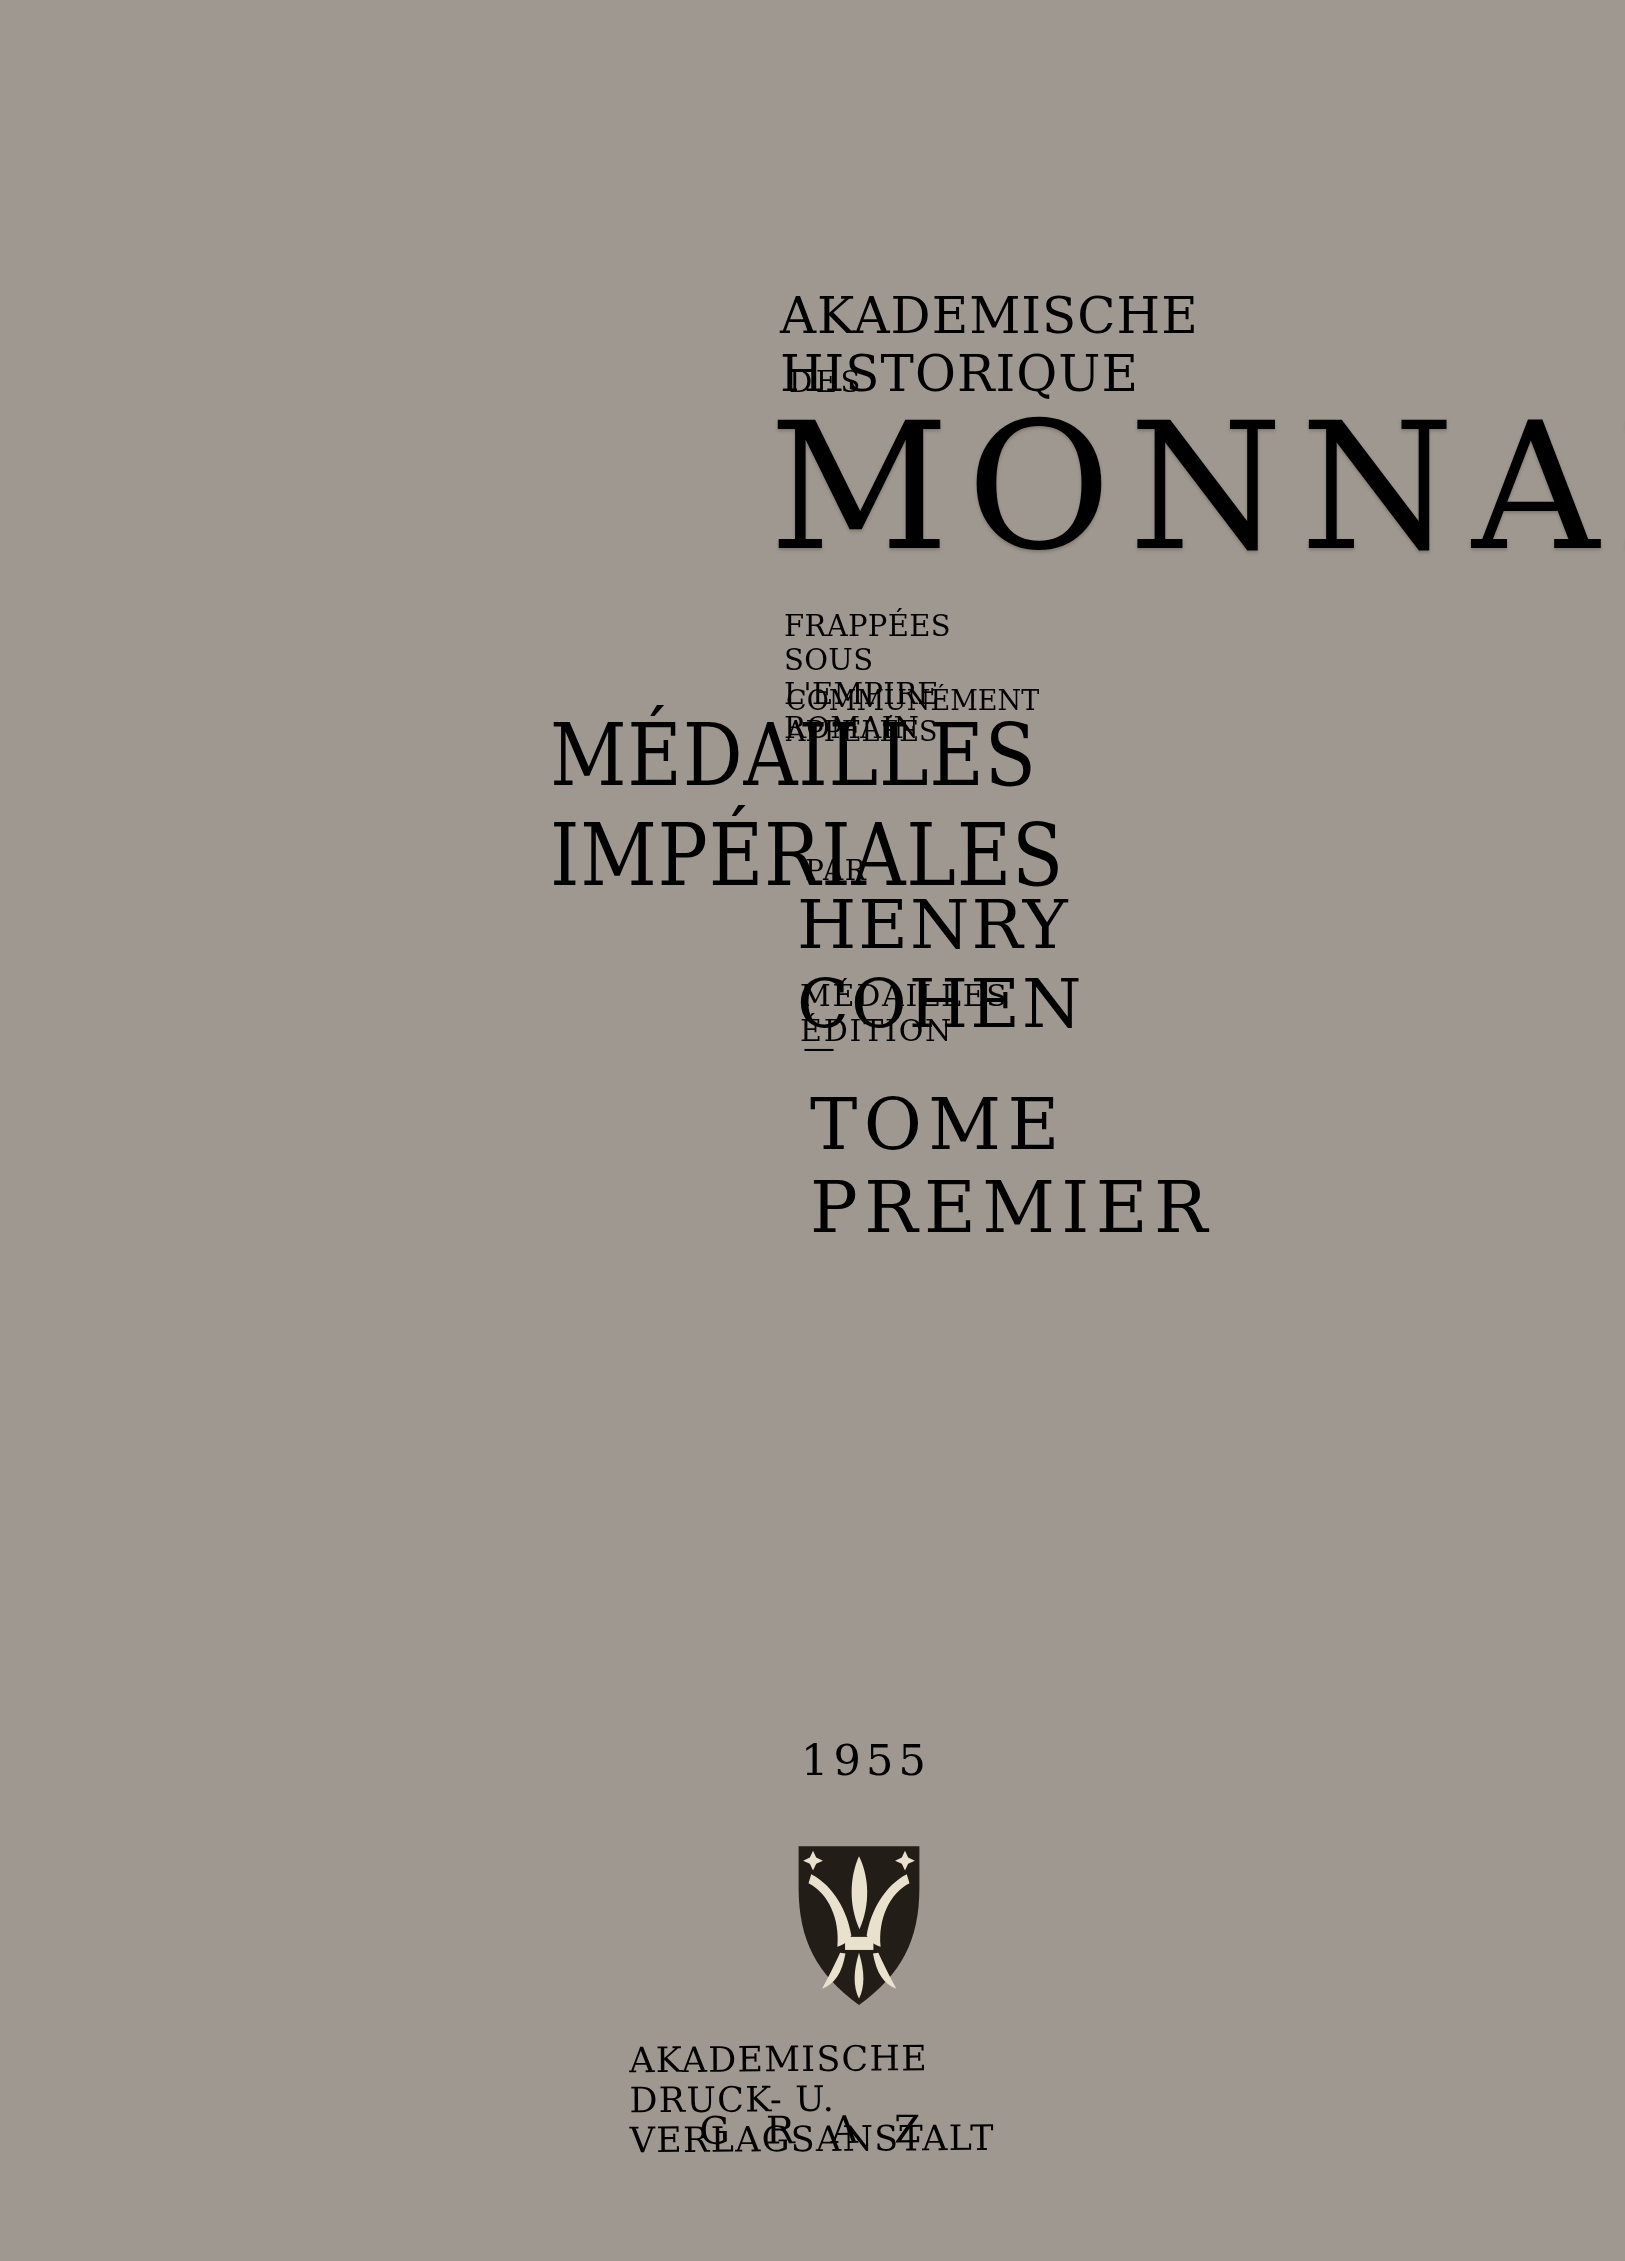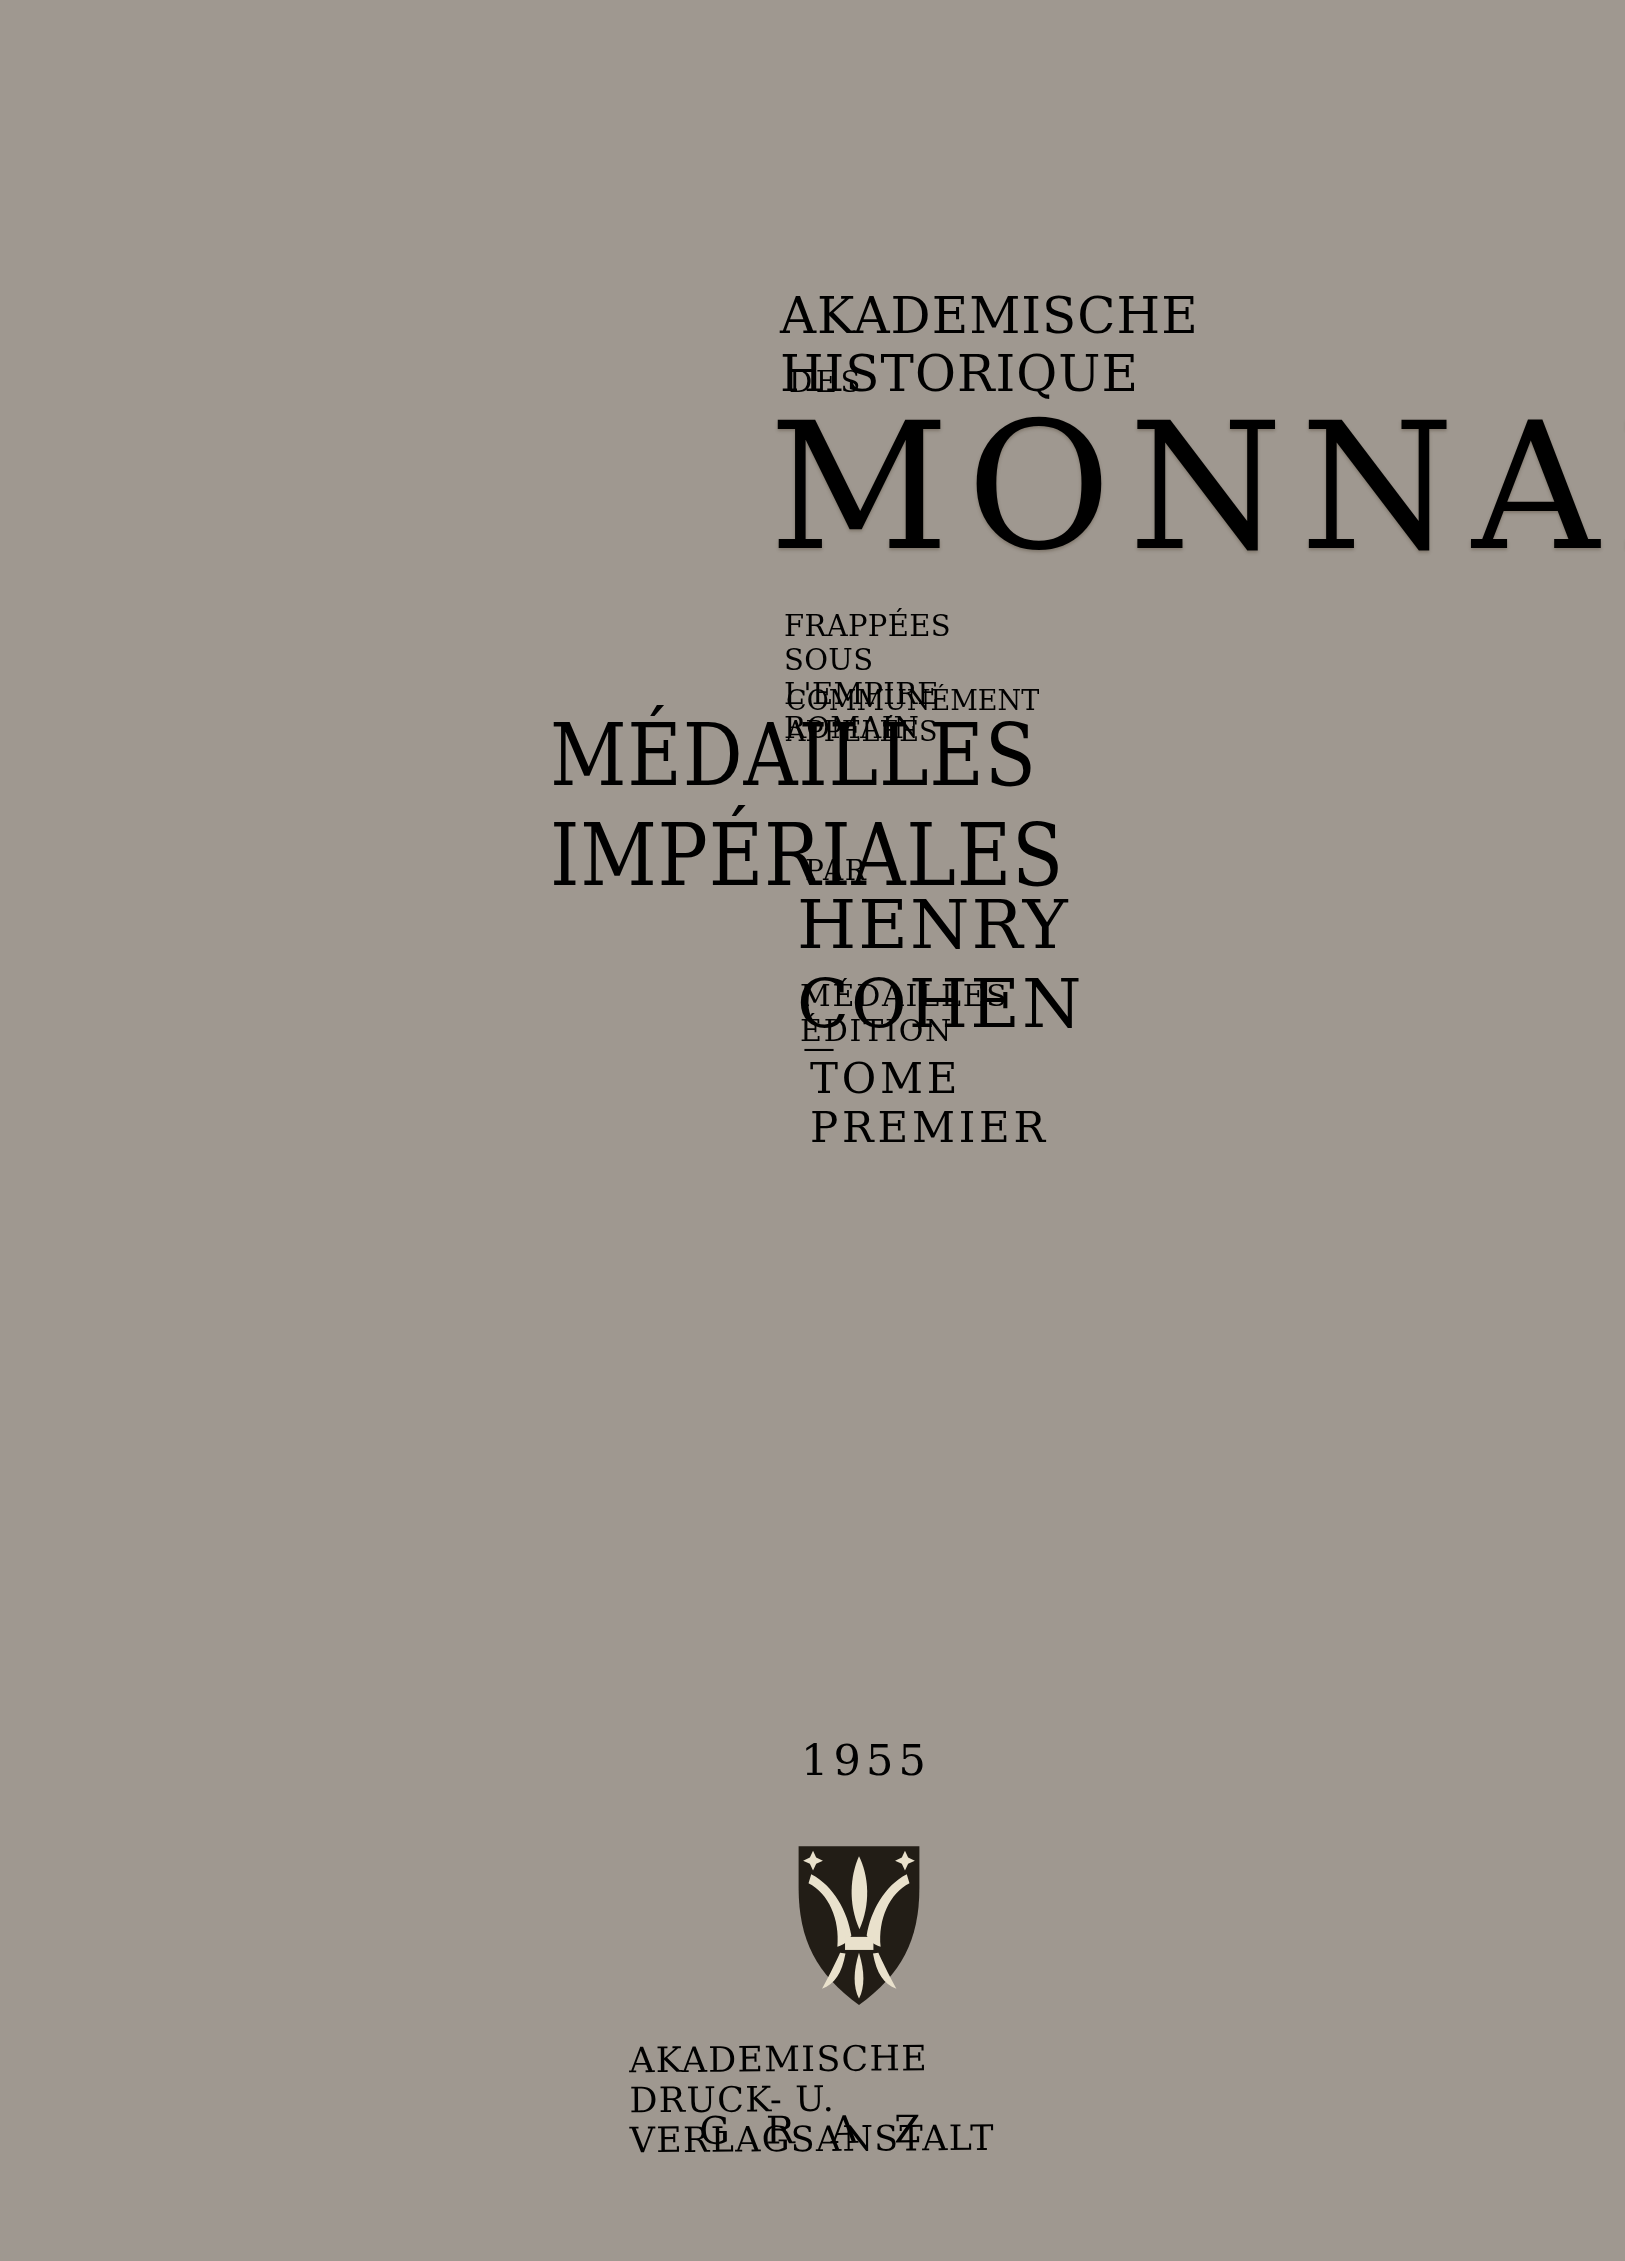--- a/index.html
+++ b/index.html
@@ -92,21 +92,21 @@
   <div class="abs txt" style="left:807px;top:705px;font-size:86px;letter-spacing:.01em;transform:translateX(-50%) scaleX(.87)">MÉDAILLES IMPÉRIALES</div>
 
   <div class="abs txt" style="left:805px;top:854px;font-size:28px;letter-spacing:.06em">PAR</div>
 
   <div class="abs txt" style="left:797px;top:885px;font-size:68px;letter-spacing:.03em">HENRY COHEN</div>
 
   <div class="abs txt" style="left:800px;top:978px;font-size:30px;letter-spacing:.06em">MÉDAILLES ÉDITION</div>
 
   <div class="abs txt" style="left:803px;top:1028px;font-size:32px;letter-spacing:0">—</div>
 
-  <div class="abs txt" style="left:810px;top:1054px;font-size:42px;letter-spacing:.09em">TOME PREMIER</div>
+  <div class="abs txt" style="left:810px;top:1083px;font-size:71px;letter-spacing:.09em">TOME PREMIER</div>
 
   <div class="abs txt" style="left:801px;top:1735px;font-size:43px;letter-spacing:.12em">1955</div>
 
   <svg class="abs emblem" style="left:795px;top:1844px" width="128" height="165" viewBox="0 0 284 364">
     <path d="M8 4 H276 V96 C276 212 236 288 142 356 C48 288 8 212 8 96 Z" fill="#221d16"></path>
     <path d="M40 14 l7 15 15 7 -15 7 -7 15 -7 -15 -15 -7 15 -7 Z" fill="#e9e1cc"></path>
     <path d="M244 14 l7 15 15 7 -15 7 -7 15 -7 -15 -15 -7 15 -7 Z" fill="#e9e1cc"></path>
     <path d="M142 26 C164 70 168 132 143 188 C118 132 122 70 142 26 Z" fill="#e9e1cc"></path>
     <path d="M36 66 C86 92 116 148 125 202 C118 215 108 223 94 227 C100 166 74 108 30 86 Z" fill="#e9e1cc"></path>
     <path d="M248 66 C198 92 168 148 159 202 C166 215 176 223 190 227 C184 166 210 108 254 86 Z" fill="#e9e1cc"></path>

